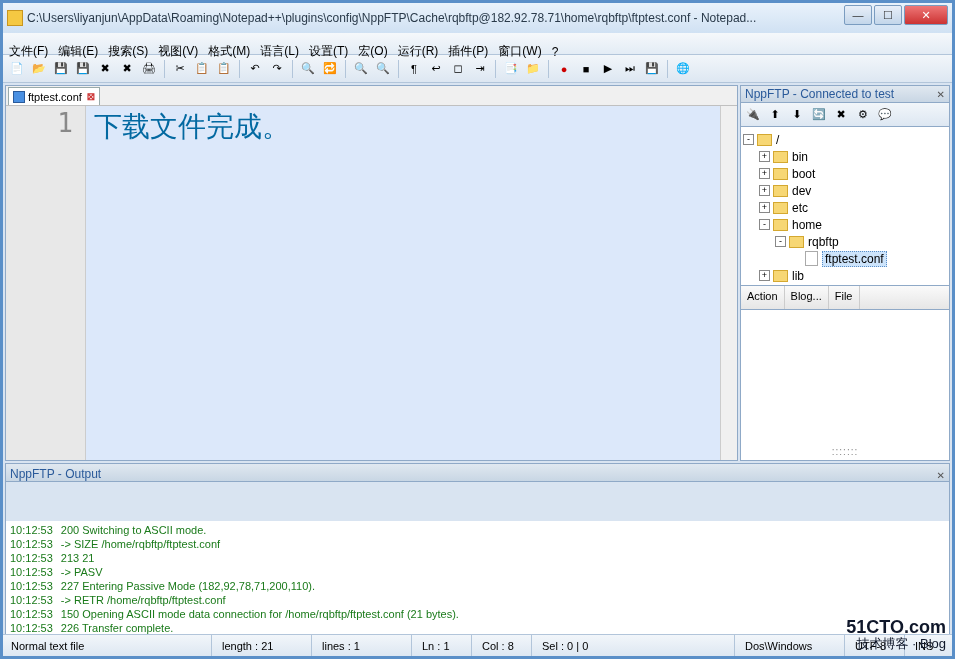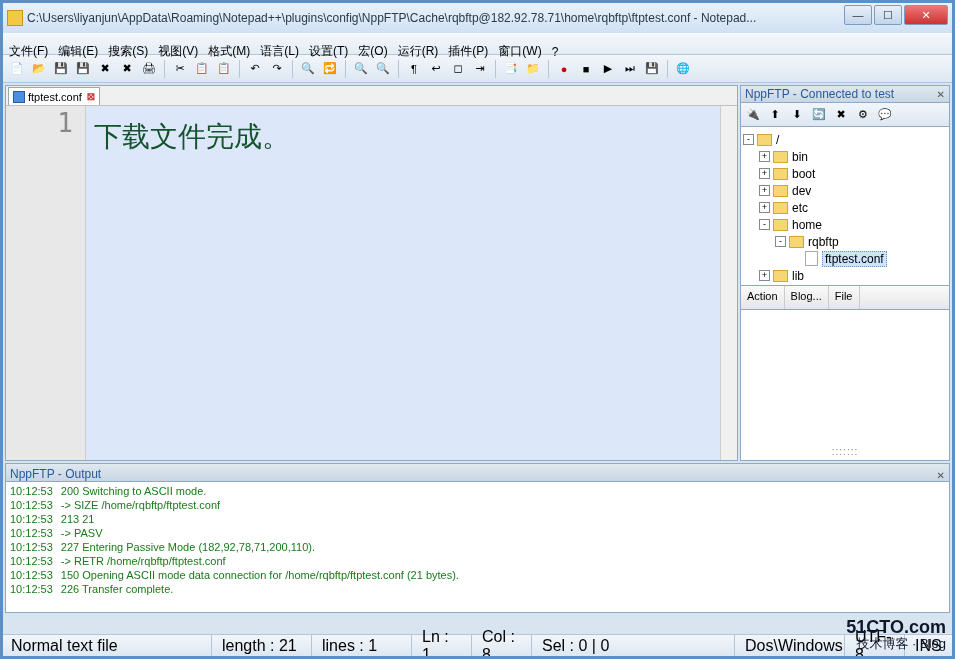--- a/index.html
+++ b/index.html
@@ -17,47 +17,47 @@
 .tbtn { width:20px; height:20px; border:1px solid transparent; border-radius:2px; display:flex; align-items:center; justify-content:center; font-size:11px; }
 .tsep { width:1px; height:18px; background:#b2c5da; margin:0 3px; }
 .main { display:flex; height:380px; }
 .editor-pane { flex:1; display:flex; flex-direction:column; background:#fff; border:1px solid #8fa9c7; margin:2px; }
 .tabbar { height:20px; background:#f0f0f0; border-bottom:1px solid #c0c0c0; display:flex; align-items:flex-end; padding-left:2px; }
 .tab { height:18px; background:#fff; border:1px solid #9aa; border-bottom:none; padding:0 4px; font-size:11px; display:flex; align-items:center; gap:3px; }
 .tab .disk { width:12px; height:12px; background:#4a90e2; border:1px solid #2a5a9a; }
 .tab .x { color:#c33; font-weight:bold; font-size:10px; margin-left:2px; }
 .editor-body { flex:1; display:flex; background:#fff; overflow:hidden; position:relative; }
 .gutter { width:80px; background:#e8e8e8; border-right:1px solid #ccc; text-align:right; padding:2px 12px; font-family:Consolas,monospace; font-size:26px; color:#888; }
-.editor-text { flex:1; padding:12px 8px; font-family:"SimSun","宋体",serif; font-size:28px; color:#14532d; background:#dce8fa; }
+.editor-text { flex:1; padding:2px 8px; font-family:"SimSun","宋体",serif; font-size:28px; color:#0369a1; background:#dce8fa; }
 .scroll-v { width:17px; background:#f0f0f0; border-left:1px solid #ccc; }
 .ftp-pane { width:210px; margin:2px 2px 2px 0; display:flex; flex-direction:column; }
 .ftp-title { height:18px; background:linear-gradient(#e0e8f0,#c8d6e4); border:1px solid #8fa9c7; font-family:Consolas,monospace; font-size:12px; color:#2a5a9a; padding:0 4px; display:flex; align-items:center; }
 .ftp-title .x { margin-left:auto; font-size:10px; color:#555; }
 .ftp-tool { height:24px; background:linear-gradient(#f2f6fa,#dde7f2); border:1px solid #8fa9c7; border-top:none; display:flex; align-items:center; padding:0 3px; gap:4px; }
 .ftp-tool .tb { width:18px; height:18px; }
 .tree { flex:1; background:#fff; border:1px solid #8fa9c7; border-top:none; overflow:auto; font-size:12px; padding:4px 2px; position:relative; }
 .node { display:flex; align-items:center; height:17px; white-space:nowrap; }
 .node .exp { width:11px; height:11px; border:1px solid #888; font-size:9px; line-height:8px; text-align:center; margin-right:3px; background:#fff; }
 .node .spacer{ width:14px; }
 .folder { width:15px; height:12px; background:#f7d774; border:1px solid #d4a830; margin-right:4px; }
 .file { width:13px; height:15px; background:#fff; border:1px solid #aaa; margin-right:4px; }
 .node.sel .lbl { background:#cde4fb; border:1px dotted #5a8fc8; padding:0 2px; }
 .table-hdr { height:24px; background:linear-gradient(#fafafa,#e6e6e6); border:1px solid #8fa9c7; border-top:none; display:flex; font-size:11px; }
 .table-hdr div { padding:4px 6px; border-right:1px solid #ccc; }
 .spacer-box { flex:1; background:#fff; border:1px solid #8fa9c7; border-top:none; position:relative; }
 .dots { position:absolute; bottom:3px; left:50%; transform:translateX(-50%); letter-spacing:1px; color:#888; font-size:10px; }
 .output-pane { margin:0 2px 2px 2px; border:1px solid #8fa9c7; }
 .out-title { height:18px; background:linear-gradient(#e0e8f0,#c8d6e4); font-family:Consolas,monospace; font-size:12px; color:#2a5a9a; padding:0 4px; display:flex; align-items:flex-end; border-bottom:1px solid #8fa9c7; }
 .out-title .x { margin-left:auto; font-size:10px; color:#555; }
-.out-body { background:#fff; height:130px; overflow:auto; font-family:Tahoma,sans-serif; font-size:11px; padding:2px 4px; line-height:14px; }
+.out-body { background:#fff; height:130px; overflow:auto; font-family:Tahoma,sans-serif; font-size:11px; padding:2px 4px; line-height:14px;margin-top:39px; }
 .out-line { white-space:nowrap; }
 .out-line .ts { color:#1a7a1a; margin-right:8px; }
 .out-line.green { color:#1a7a1a; }
 .out-line.blue { color:#2222cc; }
-.statusbar { position:absolute; bottom:0; left:0; right:0; height:22px; background:linear-gradient(#f2f6fa,#dde7f2); border-top:1px solid #b2c5da; display:flex; align-items:center; font-size:16px; padding:0 8px; }
+.statusbar { position:absolute; bottom:0; left:0; right:0; height:22px; background:linear-gradient(#f2f6fa,#dde7f2); border-top:1px solid #b2c5da; display:flex; align-items:center; font-size:11px; padding:0 8px; }
 .statusbar .sf { border-left:1px solid #b2c5da; padding:0 10px; height:100%; display:flex; align-items:center; }
 .statusbar .sf:first-child{border:none;padding-left:0;}
 .watermark { position:absolute; right:6px; bottom:5px; font-family:Arial,sans-serif; font-size:18px; color:#0f172a; font-weight:bold; text-align:right; line-height:15px; }
 .watermark .sm{font-size:13px;font-weight:normal;}
 </style>
 </head>
 <body>
 
 <div class="titlebar">
   <div class="titlebar-icon"></div>

